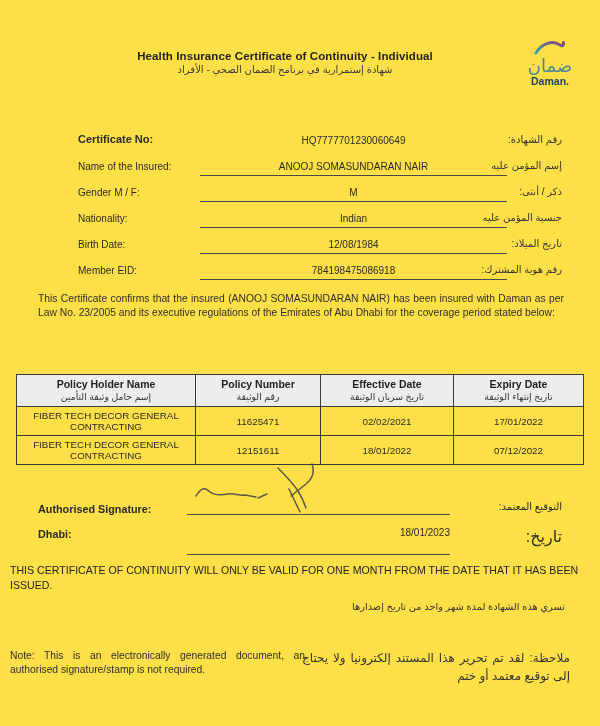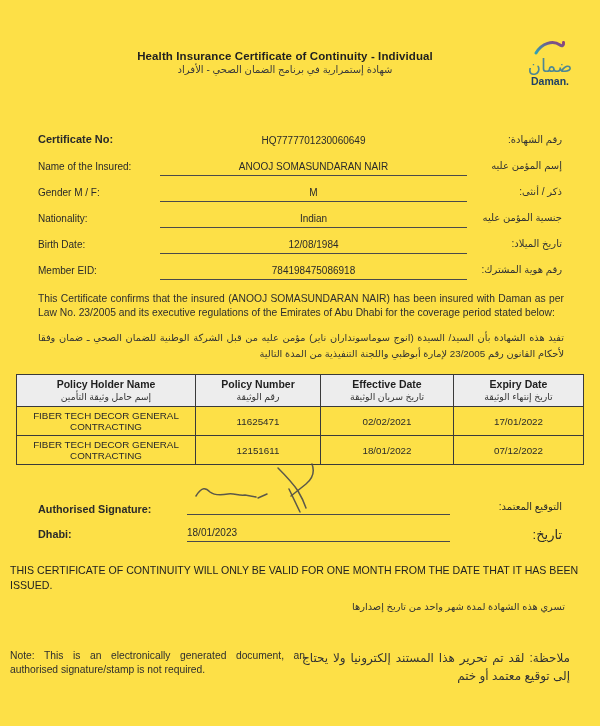--- a/index.html
+++ b/index.html
@@ -11,21 +11,21 @@
   
   .title-block { position:absolute; top:50px; left:0; width:570px; text-align:center; }
   .title-en { font-size:11.5px; font-weight:bold; color:#1f1f1f; letter-spacing:.1px; }
   .title-ar { font-size:10px; margin-top:2px; direction:rtl; color:#3a3a3a; }
   .logo { position:absolute; top:38px; right:24px; width:52px; text-align:center; line-height:1.05; }
   .logo svg { display:block; margin:0 auto 1px auto; }
   .logo-ar { font-size:18px; color:#4d8794; }
   .logo-en { font-size:10.5px; font-weight:bold; color:#1e3f66; }
   
   .fields { position:absolute; top:128px; left:38px; right:38px; }
-  .frow { position:relative; height:26px; }
+  .frow { position:relative; height:26px;margin-left:40px; }
   .flabel { position:absolute; left:0; top:7px; font-size:10px; white-space:nowrap; }
   .frow.first .flabel { font-size:11px; font-weight:bold; top:5px; }
   .fvalue { position:absolute; left:122px; width:307px; top:7px; text-align:center;
             font-size:10px; padding-bottom:3px; white-space:nowrap; }
   .fvalue.u { border-bottom:1.2px solid #4a4a4a; }
   .farabic { position:absolute; right:0; top:6px; font-size:10px; direction:rtl; white-space:nowrap; color:#333; }
   
   .confirm-en { position:absolute; top:292px; left:38px; width:526px; font-size:10.3px;
                 text-align:justify; line-height:1.35; color:#2e2e2e; }
   .confirm-ar { position:absolute; top:330px; left:38px; width:526px; font-size:9.8px;
@@ -39,23 +39,23 @@
   .th-ar { font-size:9.3px; font-weight:normal; direction:rtl; margin-top:1px; color:#333; }
   .ptable td { font-size:9.8px; text-align:center; padding:3px 4px; height:22px; vertical-align:middle; }
   .col-holder { width:179px; } .col-number { width:125px; } .col-eff { width:133px; } .col-exp { width:130px; }
   
   .sig-label { position:absolute; left:38px; top:503px; font-size:10.8px; font-weight:bold; }
   .sig-line  { position:absolute; left:187px; top:468px; width:263px; height:46px;
                border-bottom:1.4px solid #4a4a4a; }
   .sig-scribble { position:absolute; left:192px; top:458px; }
   .sig-ar { position:absolute; right:38px; top:501px; font-size:10px; direction:rtl; }
   .date-label { position:absolute; left:38px; top:528px; font-size:10.8px; font-weight:bold; }
-  .date-value { position:absolute; left:187px; top:527px; width:263px; text-align:left;
-                font-size:10px; padding-bottom:3px; border-bottom:1.4px solid #4a4a4a; }
-  .date-ar { position:absolute; right:38px; top:527px; font-size:13px; direction:rtl; }
+  .date-value { position:absolute; left:187px; top:527px; width:263px; text-align:right;
+                font-size:10px; padding-bottom:16px; border-bottom:1.4px solid #4a4a4a; }
+  .date-ar { position:absolute; right:38px; top:527px; font-size:16px; direction:rtl; }
   
   .valid-en { position:absolute; top:563px; left:10px; width:578px; font-size:10.6px;
               line-height:1.4; color:#222; }
   .valid-ar { position:absolute; top:601px; right:35px; font-size:9.8px; direction:rtl; color:#333; }
   
   .note-en { position:absolute; top:649px; left:10px; width:295px; font-size:10.3px;
              text-align:justify; line-height:1.35; color:#2e2e2e; }
   .note-ar { position:absolute; top:649px; right:30px; width:268px; font-size:12px;
              direction:rtl; text-align:justify; line-height:1.5; color:#333; }
 </style>
@@ -112,21 +112,20 @@
       <span class="farabic">تاريخ الميلاد:</span>
     </div>
     <div class="frow">
       <span class="flabel">Member EID:</span>
       <span class="fvalue u">784198475086918</span>
       <span class="farabic">رقم هوية المشترك:</span>
     </div>
   </div>
 
   <div class="confirm-en">This Certificate confirms that the insured (ANOOJ SOMASUNDARAN NAIR) has been insured with Daman as per Law No. 23/2005 and its executive regulations of the Emirates of Abu Dhabi for the coverage period stated below:</div>
-  <div class="confirm-ar">تفيد هذه الشهادة بأن السيد/ السيدة (انوج سوماسونداران ناير) مؤمن عليه من قبل الشركة الوطنية للضمان الصحي ـ ضمان وفقا لأحكام القانون رقم 23/2005 لإمارة أبوظبي واللجنة التنفيذية من المدة التالية</div>
 
   <table class="ptable">
     <colgroup>
       <col class="col-holder">
         <col class="col-number">
         <col class="col-eff">
         <col class="col-exp">
     </colgroup>
     <thead>
       <tr>

